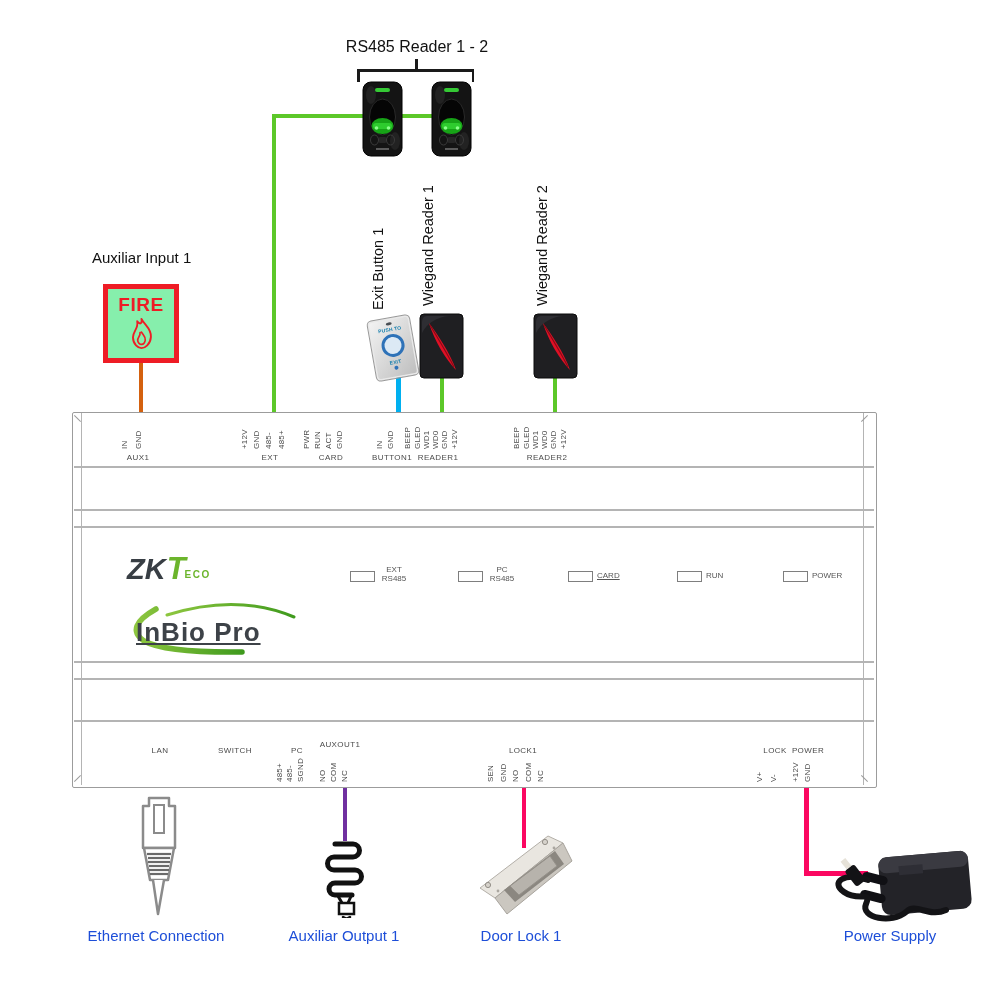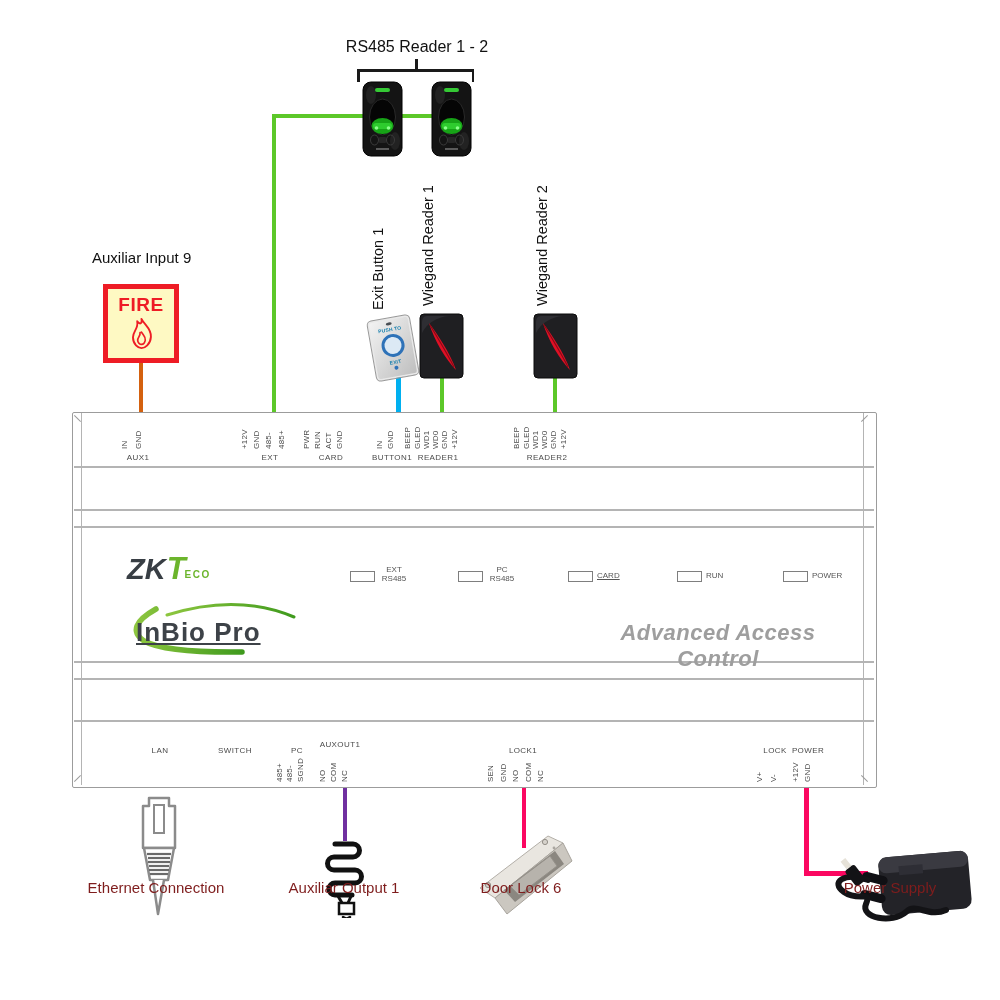--- a/index.html
+++ b/index.html
@@ -6,32 +6,32 @@
   .stage{position:relative;width:1000px;height:1000px;background:#fff;
          font-family:"Liberation Sans",sans-serif;overflow:hidden;}
   .abs{position:absolute;}
   
   .vpin{position:absolute;height:9px;line-height:9px;font-size:8px;color:#4a4a4a;
         white-space:nowrap;transform-origin:0 100%;transform:rotate(-90deg);letter-spacing:.2px;}
   .glabel{position:absolute;font-size:8px;color:#4a4a4a;transform:translateX(-50%);
           white-space:nowrap;letter-spacing:.4px;}
   .devlabel{position:absolute;height:15px;line-height:15px;font-size:14.5px;color:#111;
             white-space:nowrap;transform-origin:0 100%;transform:rotate(-90deg);}
-  .caption{position:absolute;top:879px;font-size:15px;color:#7f1d1d;
+  .caption{position:absolute;top:927px;font-size:15px;color:#1d4ed8;
            transform:translateX(-50%);white-space:nowrap;}
   .wire{position:absolute;}
   .hline{position:absolute;left:74px;width:800px;height:1.5px;background:#b4b4b4;}
   .vline{position:absolute;width:1.3px;background:#b4b4b4;}
   .curl{position:absolute;width:9px;height:0;border-top:1.5px solid #9b9b9b;}
   .ledbox{position:absolute;width:23px;height:9px;border:1px solid #7e7e7e;background:#fefefe;}
   .ledlabel{position:absolute;font-size:8px;line-height:9px;color:#555;text-align:center;white-space:nowrap;}
   .panel{position:absolute;left:72px;top:412px;width:803px;height:374px;
          border:1.5px solid #9c9c9c;border-radius:2px;background:#fff;}
   .firebox{position:absolute;left:103px;top:284px;width:66px;height:69px;
-           border:5px solid #ee1c25;background:#fef9c3;text-align:center;}
+           border:5px solid #ee1c25;background:#86efac;text-align:center;}
   .firebox .firetxt{margin-top:5px;font-size:19px;font-weight:800;color:#ee1c25;letter-spacing:.5px;}
   .bracket{position:absolute;background:#1a1a1a;}
   .zklogo{position:absolute;left:127px;top:554px;display:flex;align-items:flex-end;}
   .zk-zk{font-size:29px;font-weight:900;font-style:italic;color:#383e44;line-height:30px;}
   .zk-t{font-size:31px;font-weight:900;font-style:italic;color:#6cb52c;line-height:30px;margin-left:1px;}
   .zk-eco{font-size:10px;font-weight:900;color:#6cb52c;letter-spacing:1.5px;margin:0 0 4px -1px;}
   .inbio{position:absolute;left:122px;top:593px;width:190px;height:64px;}
   .inbio .txt{position:absolute;left:14px;top:24px;font-size:26px;font-weight:800;
               color:#3d4248;letter-spacing:1px;text-decoration:underline;}
   .tagline{position:absolute;left:592px;top:620px;width:252px;text-align:center;
@@ -117,21 +117,21 @@
     <path d="M10 10 C 19 22, 31 40, 37 57 C 27 47, 15 27, 10 10 Z" fill="#e01025"></path>
     <path d="M11 12 C 18 24, 28 40, 35 54" stroke="#8a0a16" stroke-width="1.2" fill="none"></path>
   </svg>
   <svg class="abs" style="left:533px;top:313px;" width="45" height="66" viewBox="0 0 45 66">
     <rect x="1" y="1" width="43" height="64" rx="4" fill="#1f1f22" stroke="#0a0a0a"></rect>
     <path d="M3 20 C 8 10, 18 4, 30 3 L 8 3 C 4 3, 3 6, 3 10 Z" fill="#2e2e33"></path>
     <path d="M10 10 C 19 22, 31 40, 37 57 C 27 47, 15 27, 10 10 Z" fill="#e01025"></path>
     <path d="M11 12 C 18 24, 28 40, 35 54" stroke="#8a0a16" stroke-width="1.2" fill="none"></path>
   </svg>
 
-  <div class="abs" style="left:92px;top:249px;font-size:15px;color:#111;">Auxiliar Input 9</div>
+  <div class="abs" style="left:92px;top:249px;font-size:15px;color:#111;">Auxiliar Input 1</div>
   <div class="firebox">
     <div class="firetxt">FIRE</div>
     <svg width="34" height="34" viewBox="0 0 34 36" style="margin-top:1px;">
       <path d="M17.5 2 C 21 9, 28 12, 27.5 21 C 27 29, 21 33, 17.5 33 C 14 33, 8.5 29, 8.5 21.5 C 8.5 15, 14.5 12.5, 13 4.5 C 16 8.5, 18.5 7, 17.5 2 Z" fill="none" stroke="#ee1c25" stroke-width="2" stroke-linejoin="round"></path>
       <path d="M17.5 16 C 19.5 19.5, 22 20.5, 21.5 24.5 C 21 27.5, 19 29, 17.5 29 C 16 29, 13.5 27.5, 13.5 24.5 C 13.5 21.5, 16.5 20, 16 16.5" fill="none" stroke="#ee1c25" stroke-width="1.8" stroke-linecap="round"></path>
     </svg>
   </div>
 
   <div class="panel"></div>
   <div class="hline" style="top:466px;"></div>
@@ -190,21 +190,20 @@
         <linearGradient id="sw" x1="0" y1="0" x2="1" y2="0">
           <stop offset="0" stop-color="#8dc63f"></stop>
             <stop offset="1" stop-color="#3f9a1d"></stop>
         </linearGradient>
       </defs>
       <path d="M45 22 Q 115 0 172 24" fill="none" stroke="url(#sw)" stroke-width="3" stroke-linecap="round"></path>
       <path d="M34 16 Q 2 34 22 48 Q 44 60 120 59" fill="none" stroke="url(#sw)" stroke-width="5.5" stroke-linecap="round"></path>
     </svg>
     <div class="txt">InBio Pro</div>
   </div>
-  <div class="tagline">Advanced Access Control</div>
 
   <div class="ledbox" style="left:350px;top:571px;"></div>
   <div class="ledlabel" style="left:377px;top:565px;width:34px;">
     <div>EXT</div>
     <div>RS485</div>
   </div>
   <div class="ledbox" style="left:458px;top:571px;"></div>
   <div class="ledlabel" style="left:485px;top:565px;width:34px;">
     <div>PC</div>
     <div>RS485</div>
@@ -279,16 +278,16 @@
     <rect x="54" y="52" width="26" height="9" rx="4.5" fill="#101014" transform="rotate(14 67 56)"></rect>
     <path d="M62 40 C 38 32, 24 42, 38 52 C 52 62, 66 50, 60 64 C 54 78, 86 84, 100 72 C 110 62, 122 78, 140 70" fill="none" stroke="#131316" stroke-width="6" stroke-linecap="round"></path>
     <g transform="rotate(-38 48 34)">
       <rect x="42" y="26" width="12" height="20" rx="3" fill="#131316"></rect>
       <rect x="45" y="16" width="6" height="10" fill="#e6e2d8"></rect>
     </g>
   </svg>
 
   <div class="caption" style="left:156px;">Ethernet Connection</div>
   <div class="caption" style="left:344px;">Auxiliar Output 1</div>
-  <div class="caption" style="left:521px;">Door Lock 6</div>
+  <div class="caption" style="left:521px;">Door Lock 1</div>
   <div class="caption" style="left:890px;">Power Supply</div>
 
 </div>
 
 </body></html>

